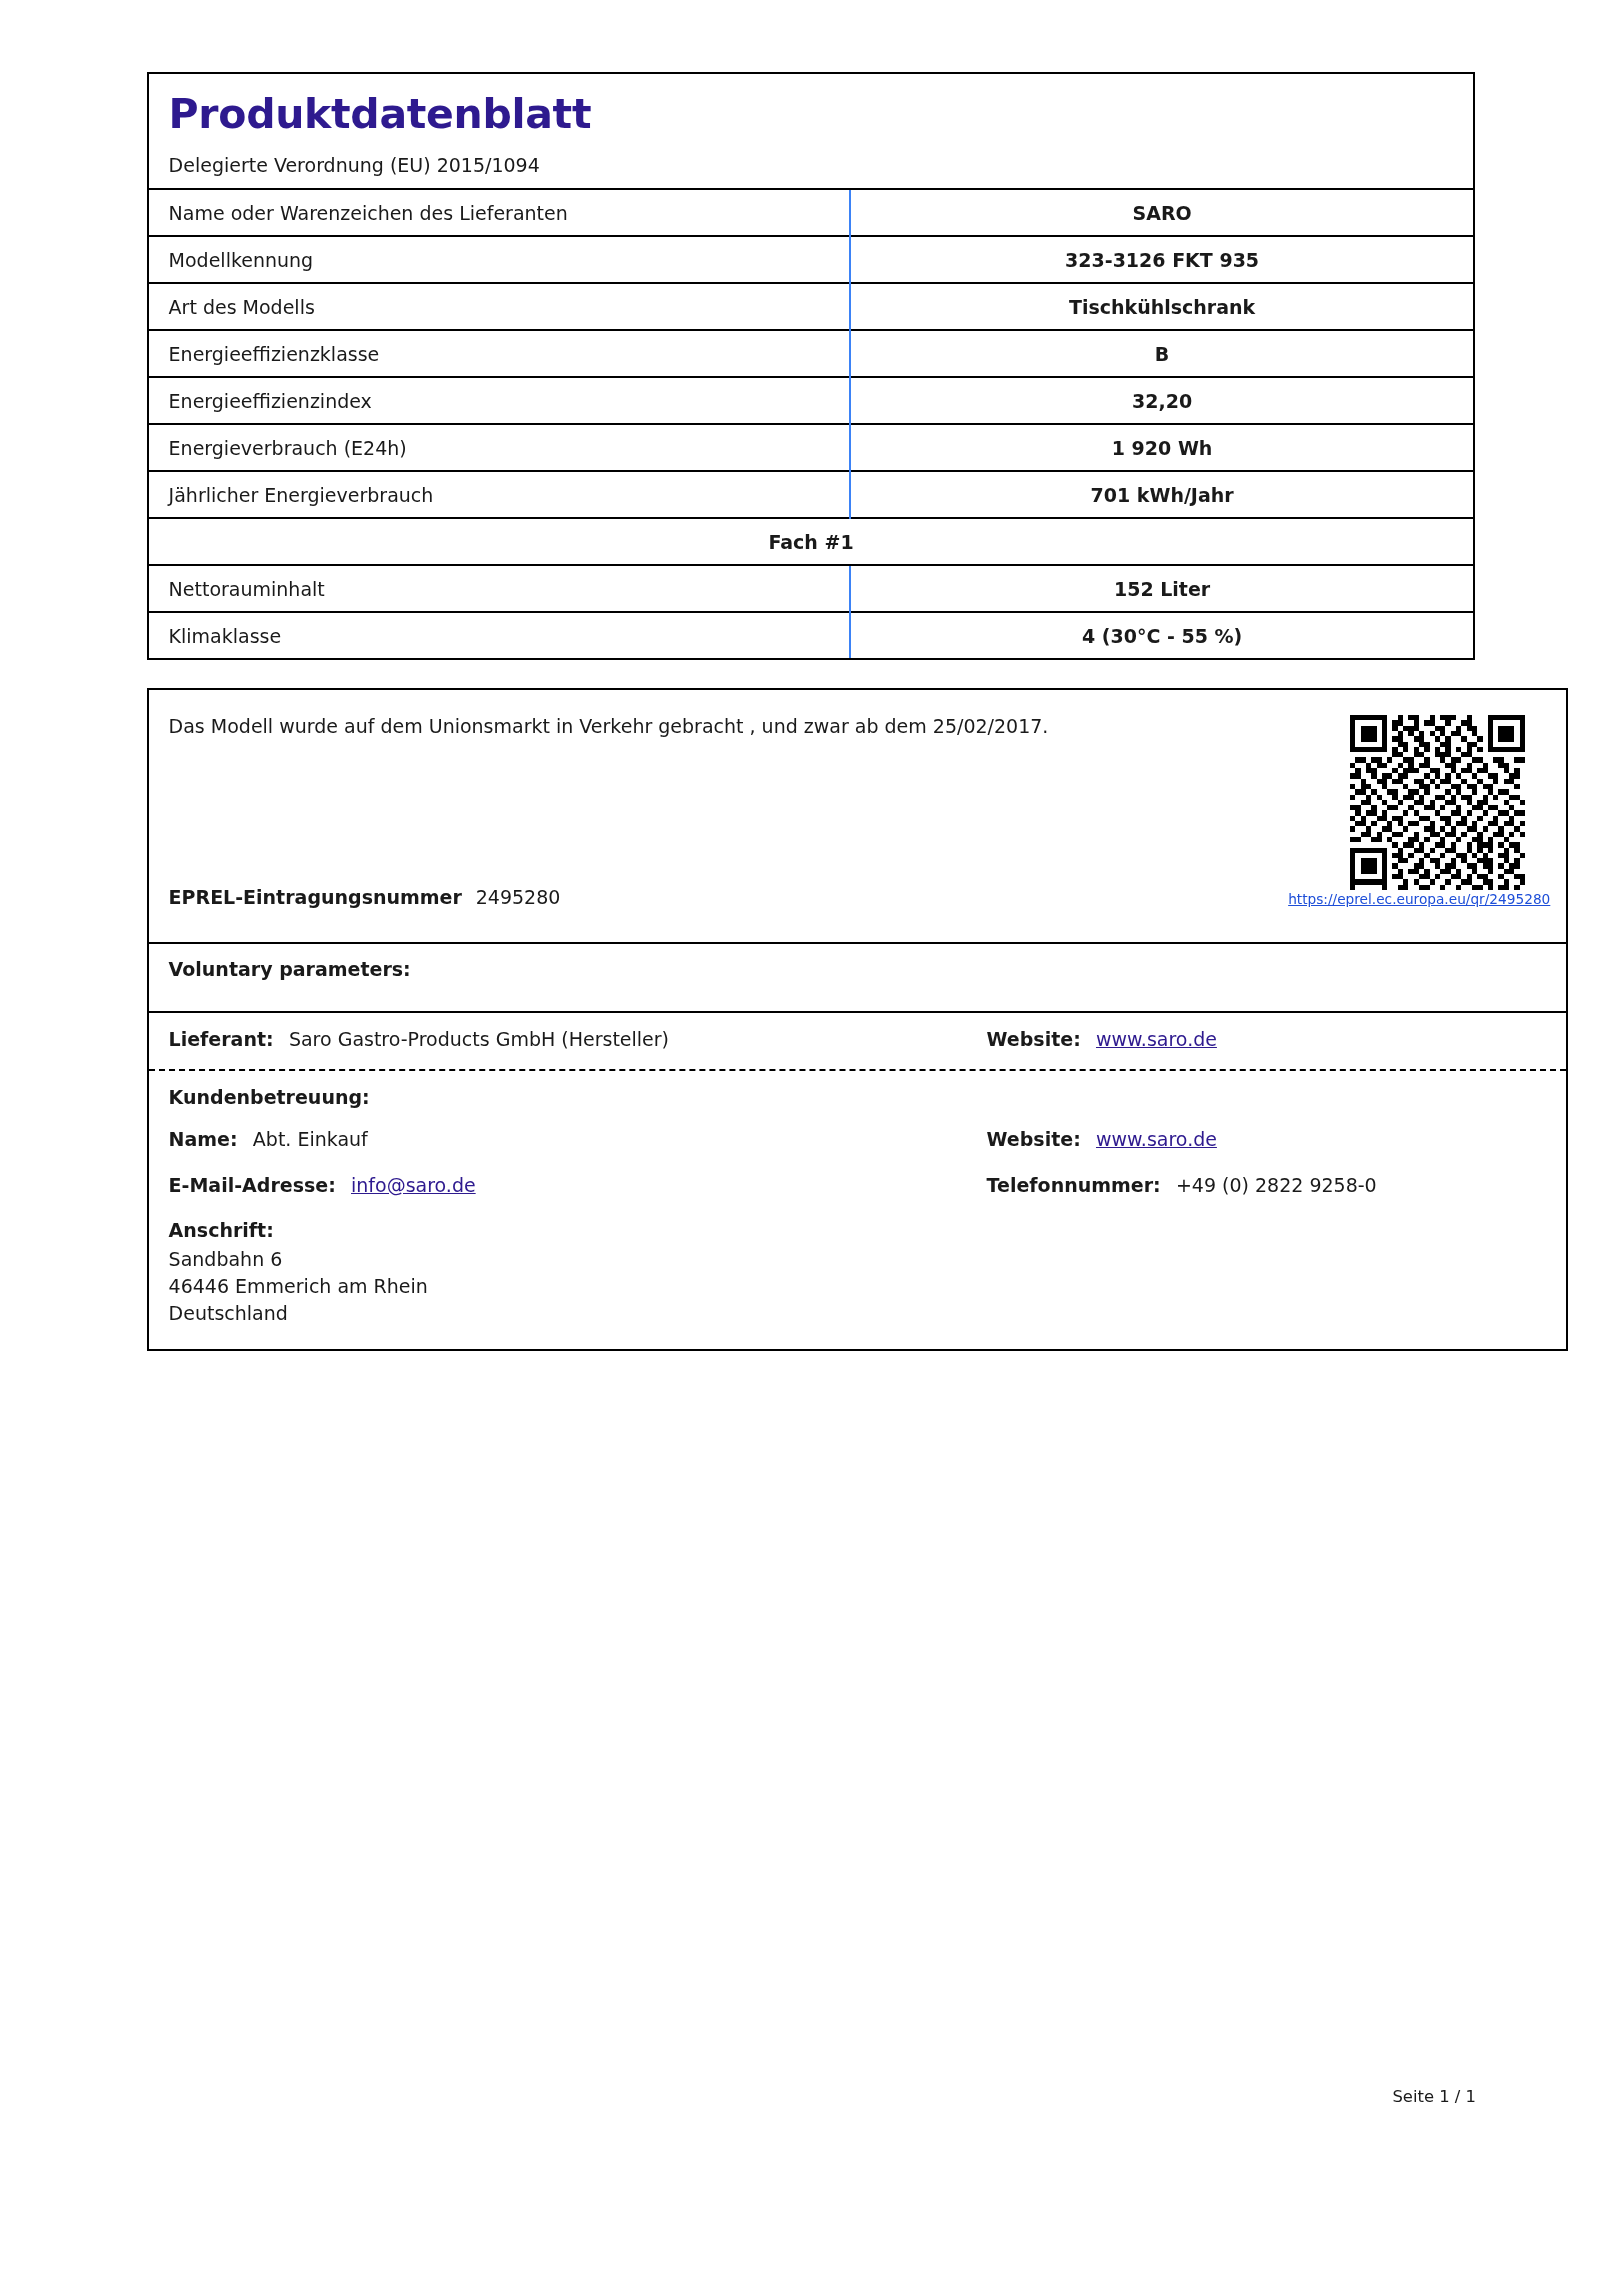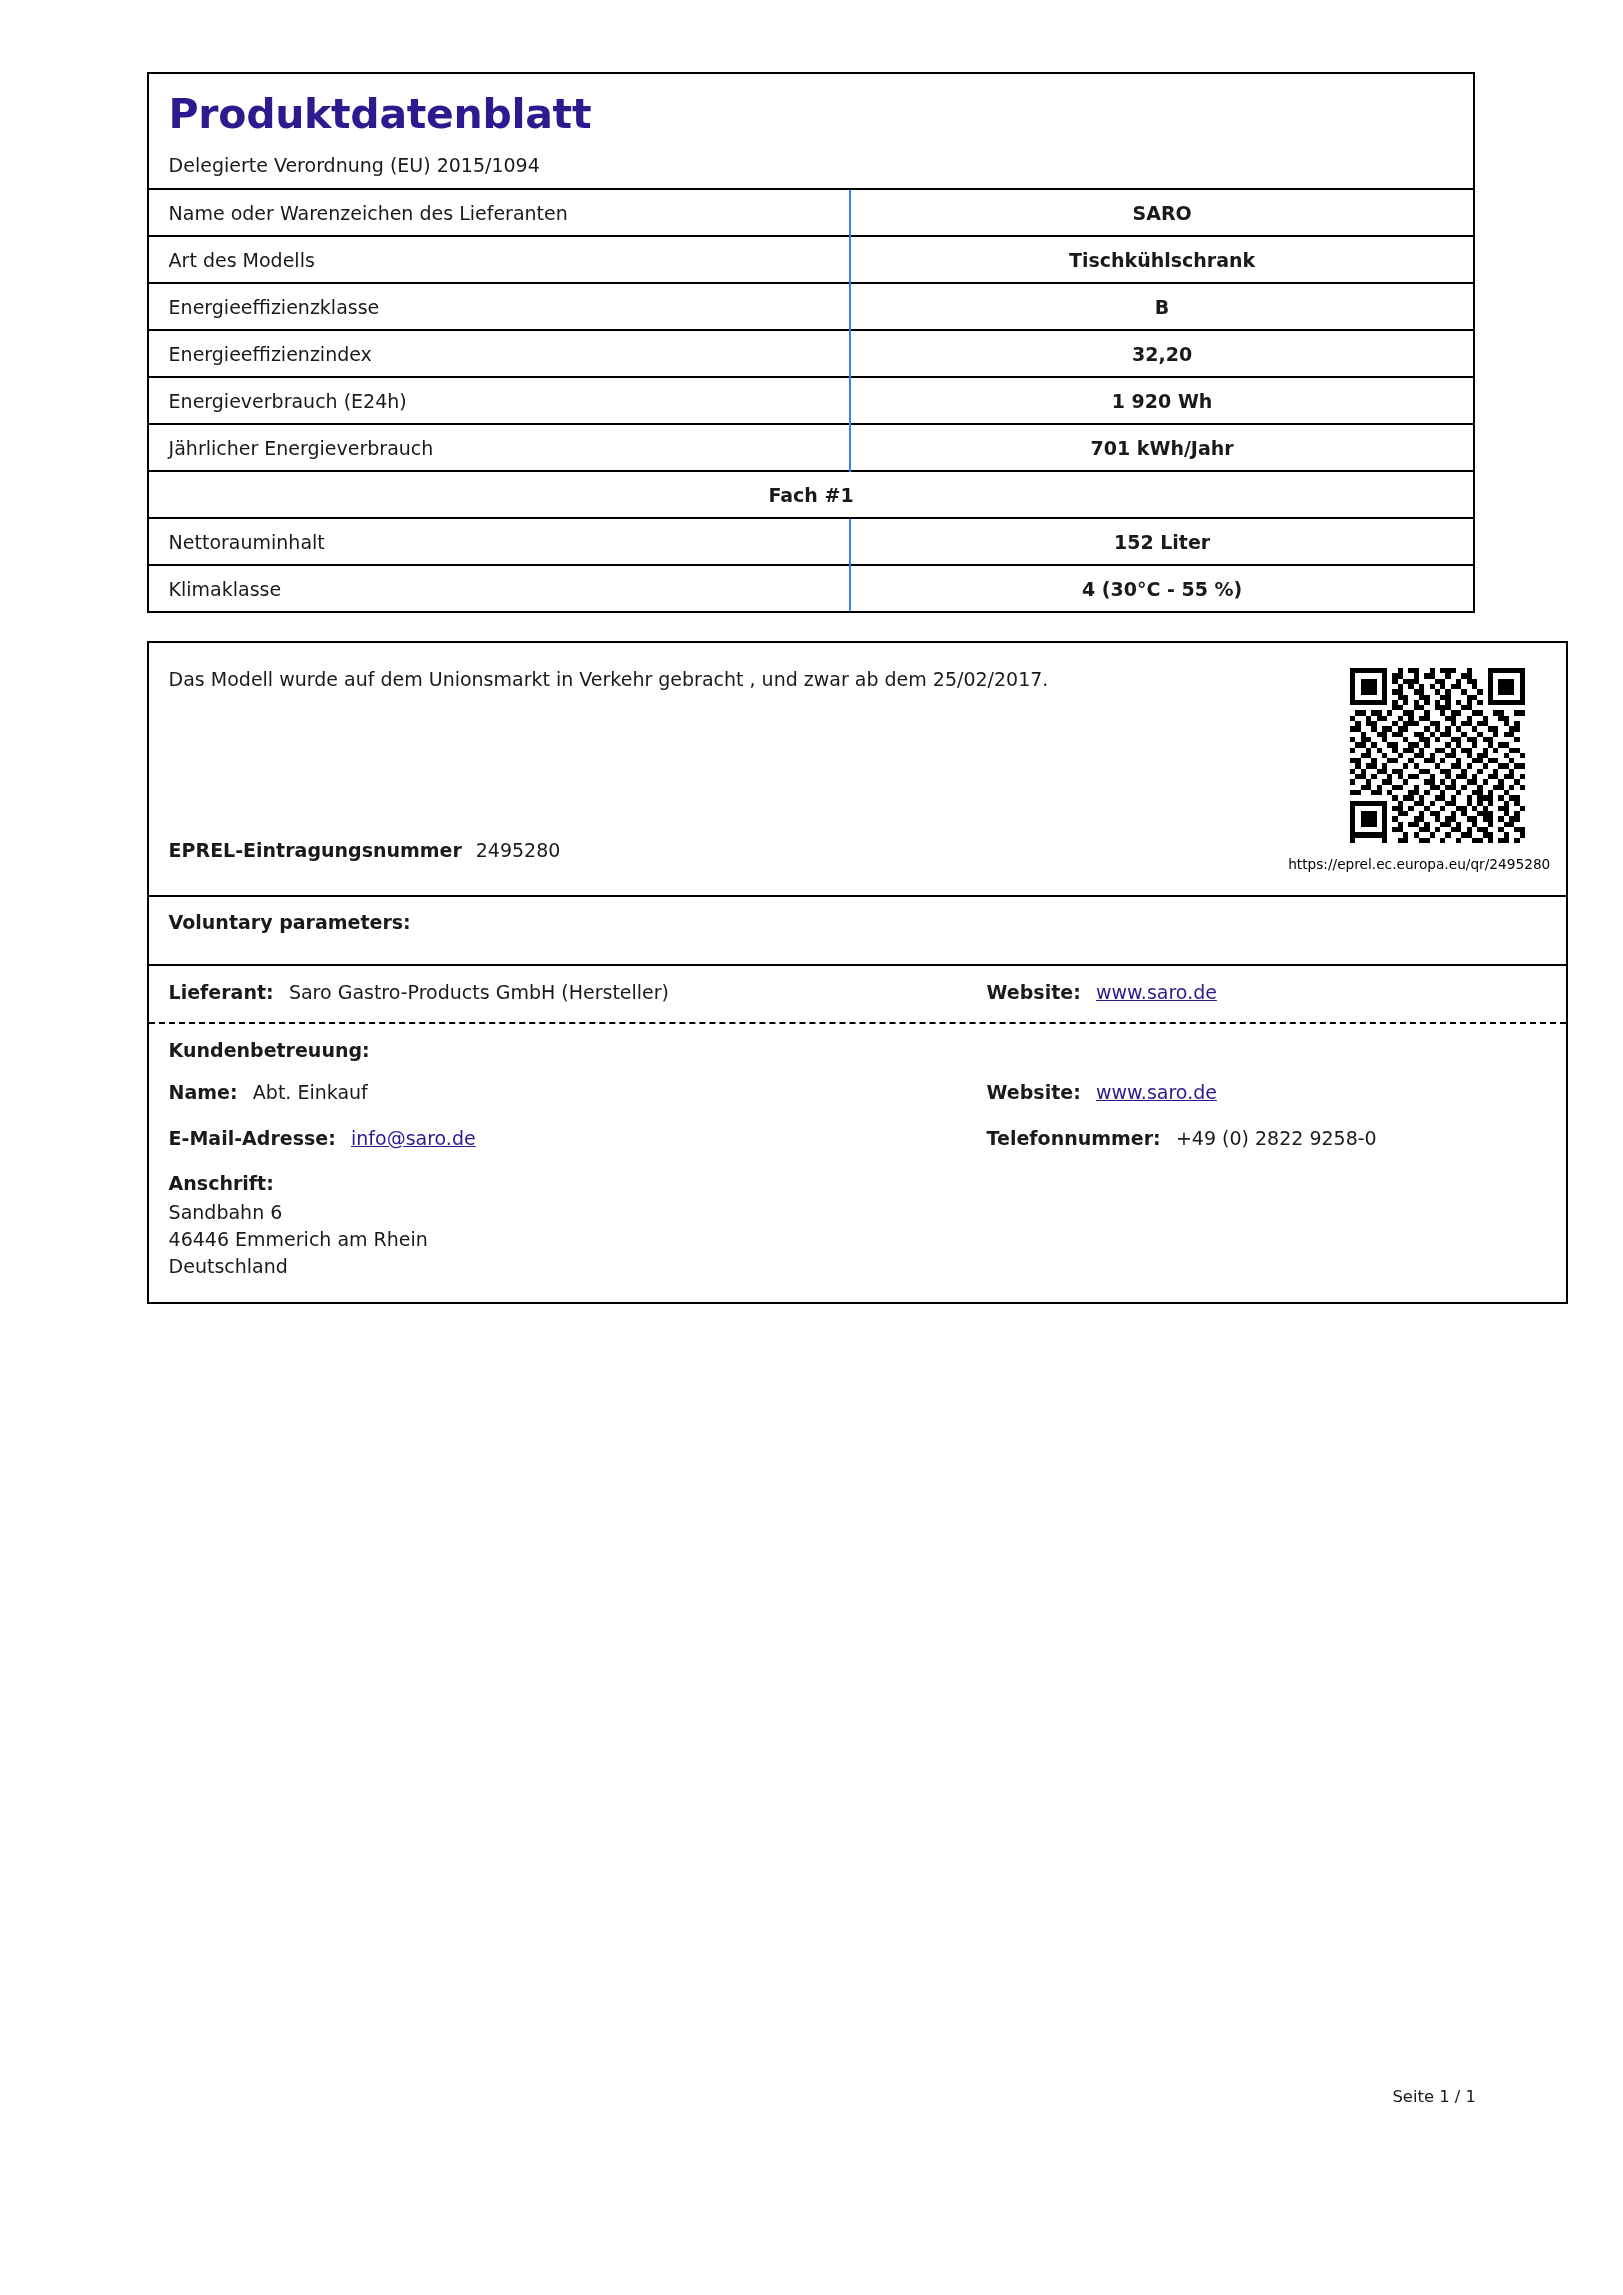--- a/index.html
+++ b/index.html
@@ -117,23 +117,23 @@
   .eprel-value {
     font-size: 19px;
     display: inline-block;
     margin-left: 10.5px;
   }
   .eprel-link {
     position: absolute;
     right: 15.7px;
     top: 5.2px;
     font-size: 13.7px;
-    color: #000000;
+    color: #1d4ed8;
+    text-decoration: underline;
     white-space: nowrap;
-    margin-top: 12px;
   }
   .vol-row {
     border-top: 2px solid #000;
     padding: 14.4px 19.6px 6.5px 19.6px;
   }
   .vol-title {
     font-size: 19px;
     font-weight: bold;
     margin-bottom: 24px;
   }
@@ -208,20 +208,24 @@
       <div class="title-area">
         <div class="doc-title">Produktdatenblatt</div>
         <div class="doc-subtitle">Delegierte Verordnung (EU) 2015/1094</div>
       </div>
 
       <table class="spec">
         <tbody>
           <tr>
             <td class="label">Name oder Warenzeichen des Lieferanten</td>
             <td class="value">SARO</td>
+          </tr>
+          <tr>
+            <td class="label">Modellkennung</td>
+            <td class="value">323-3126 FKT 935</td>
           </tr>
           <tr>
             <td class="label">Art des Modells</td>
             <td class="value">Tischkühlschrank</td>
           </tr>
           <tr>
             <td class="label">Energieeffizienzklasse</td>
             <td class="value">B</td>
           </tr>
           <tr>

